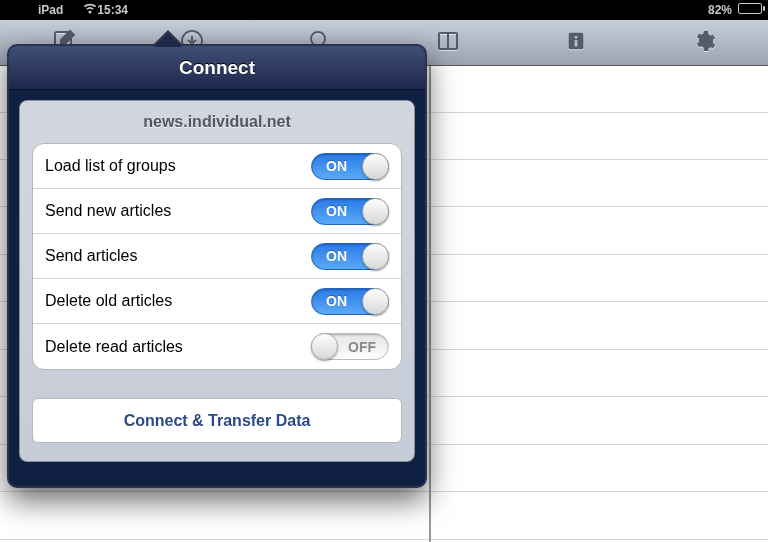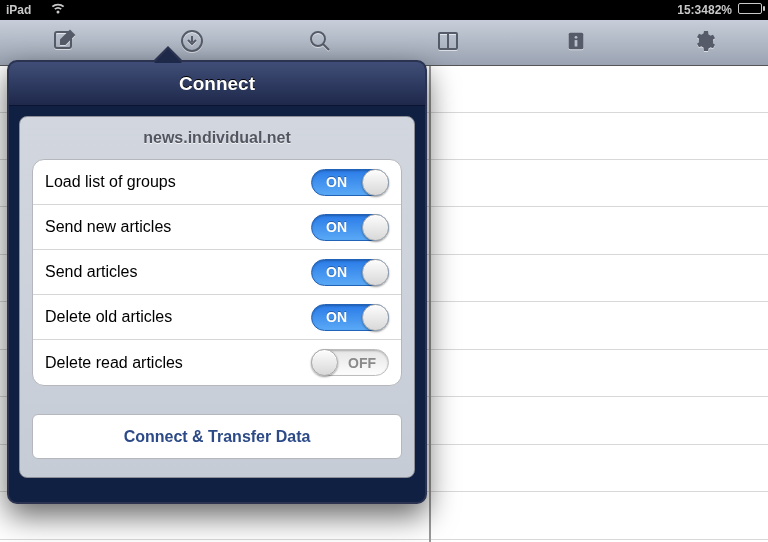--- a/index.html
+++ b/index.html
@@ -1,21 +1,21 @@
 <!DOCTYPE html>
 <html><head>
 <meta charset="utf-8">
 <style>
   * { box-sizing: border-box; margin: 0; padding: 0; font-family: "Helvetica Neue", Helvetica, Arial, sans-serif; }
   body { width: 768px; height: 542px; overflow: hidden; background: #d9d9d9; position: relative; }
 
   
   .status-bar { height: 20px; background: #000; color: #c8c8c8; display: flex; align-items: center; padding: 0 6px; font-size: 12px; font-weight: bold; }
-  .status-left { display: flex; align-items: flex-end; gap: 20px; }
-  .status-center { flex: 1; text-align: right; }
+  .status-left { display: flex; align-items: flex-end; gap: 20px; margin-left: 32px; }
+  .status-center { flex: 1; text-align: left; }
   .status-right { display: flex; align-items: flex-start; gap: 4px; }
   .wifi-icon { display:inline-block; }
   .battery { width: 24px; height: 11px; border: 1px solid #c8c8c8; border-radius: 2px; position: relative; margin-left: 2px; }
   .battery::after { content:""; position:absolute; right:-4px; top:2px; width:2px; height:5px; background:#c8c8c8; border-radius:1px; }
   .battery-fill { background:#c8c8c8; height:100%; width:82%; }
 
   
   .toolbar { height: 46px; background: linear-gradient(#c7ced9, #9aa3b2); border-bottom: 1px solid #555; display: flex; align-items: center; justify-content: space-around; }
   .toolbar .icon { width:60px; text-align:center; color:#555b68; }
   .toolbar svg { filter: drop-shadow(0 1px 0 rgba(255,255,255,.6)); }
@@ -30,21 +30,21 @@
 
   
   .threads { position:absolute; top: 66px; bottom:0; left: 430px; right:0; background:#fff; border-left:1px solid #999; }
   .trow { height:47.5px; border-bottom:1px solid #d8d8d8; }
   .trow:first-child { border-top:1px solid #d8d8d8; margin-top:46px; }
 
   .left-pane { position:absolute; top:66px; bottom:0; left:0; width:430px; background:#fff; border-right:1px solid #999; }
   .left-pane .trow:first-child { margin-top:46px; }
 
   
-  .popover-wrap { position:absolute; top:60px; left:7px; width:420px; }
+  .popover-wrap { position:absolute; top:44px; left:7px; width:420px; }
   .popover-arrow { width:0; height:0; border-left:16px solid transparent; border-right:16px solid transparent; border-bottom:16px solid #2b3351; position:absolute; top:-14px; left:145px; }
   .popover-arrow-in { width:0; height:0; border-left:14px solid transparent; border-right:14px solid transparent; border-bottom:14px solid #1e2849; position:absolute; top:-11px; left:147px; }
   .popover { background: #102042; border:2px solid #2b3351; border-radius:10px; box-shadow: 0 12px 30px rgba(0,0,0,.6); padding:0 0 14px 0; }
   .pop-header { height:44px; background: linear-gradient(#404e77, #1e284b); border-bottom:1px solid #0b1330; border-radius:8px 8px 0 0; display:flex; align-items:center; justify-content:center; color:#fff; font-size:19px; font-weight:bold; text-shadow:0 -1px 0 #000; }
   .pop-body { margin:10px; background: linear-gradient(#d2d7df, #c6ccd6); border-radius:8px; border:1px solid #8c8f97; padding: 12px 12px 18px; }
   .section-title { text-align:center; color:#535660; font-size:16px; font-weight:bold; text-shadow:0 1px 0 rgba(255,255,255,.7); margin-bottom:12px; }
   .group { background:#fff; border:1px solid #b5b7bc; border-radius:12px; overflow:hidden; }
   .row { height:45px; display:flex; align-items:center; justify-content:space-between; padding:0 12px; border-bottom:1px solid #d6d6d6; font-size:16px; color:#000; }
   .row:last-child { border-bottom:none; }
 

